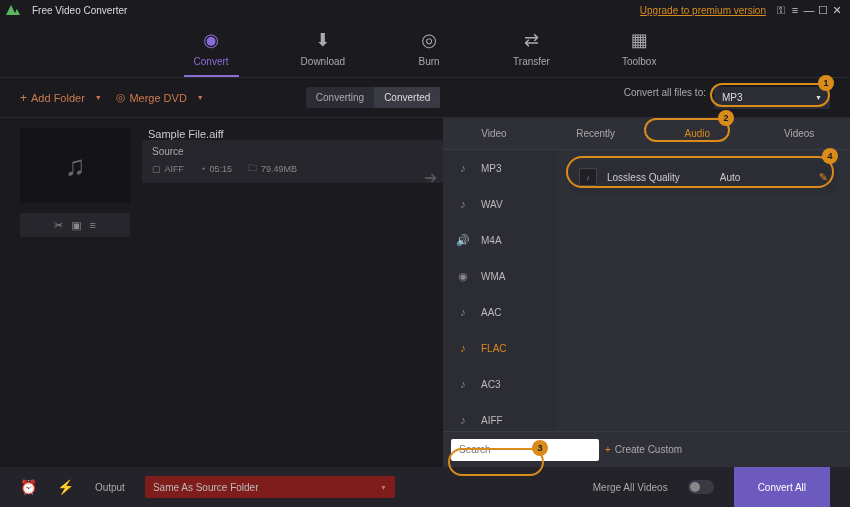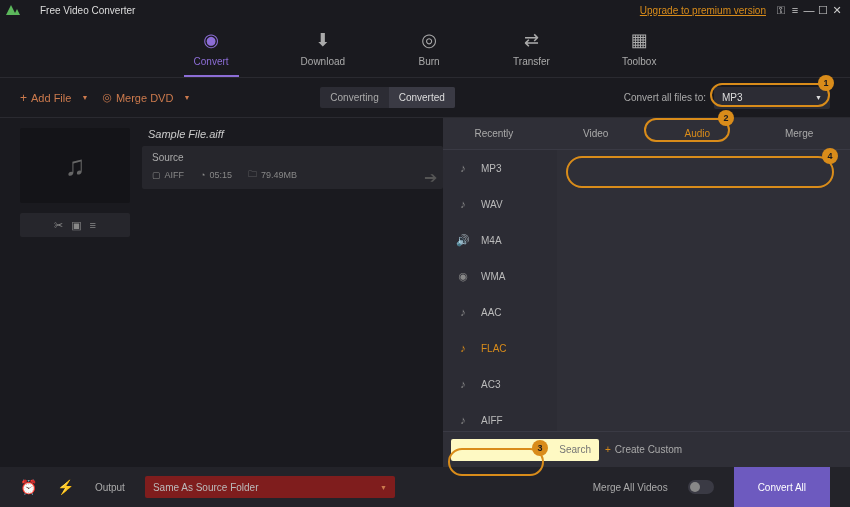--- a/index.html
+++ b/index.html
@@ -1,40 +1,40 @@
 <!DOCTYPE html>
 <html><head>
 <meta charset="utf-8">
 <style>
 * { margin: 0; padding: 0; box-sizing: border-box; font-family: -apple-system, "Segoe UI", Arial, sans-serif; }
 body { background: #1a1a1f; color: #999; width: 850px; height: 507px; overflow: hidden; font-size: 12px; }
 .titlebar { height: 20px; background: #1a1a1f; display: flex; align-items: center; padding: 0 6px; }
 .titlebar .logo { width: 14px; height: 10px; display: inline-flex; }
-.titlebar .title { color: #ddd; font-size: 10px; margin-left: 20px; }
+.titlebar .title { color: #ddd; font-size: 10px; margin-left: 12px; }
 .titlebar .spacer { flex: 1; }
 .titlebar .upgrade { color: #d98c1a; font-size: 10px; text-decoration: underline; margin-right: 8px; text-align: right; }
 .titlebar .winbtn { color: #ccc; width: 14px; text-align: center; font-size: 11px; cursor: pointer; }
 .mainnav { height: 58px; display: flex; justify-content: center; gap: 52px; padding-top: 6px; border-bottom: 1px solid #2a2a30; }
 .navitem { display: flex; flex-direction: column; align-items: center; gap: 4px; color: #aaa; font-size: 10px; cursor: pointer; padding: 2px 10px; }
 .navitem.active { color: #8c6dd6; border-bottom: 2px solid #8c6dd6; }
 .navicon { width: 24px; height: 24px; display: flex; align-items: center; justify-content: center; font-size: 18px; }
 .toolbar { height: 40px; display: flex; align-items: center; padding: 0 20px; border-bottom: 1px solid #2a2a30; gap: 14px; }
 .tbtn { color: #cc7a4d; font-size: 11px; cursor: pointer; display: inline-flex; align-items: center; gap: 4px; }
 .tbtn .plus { font-size: 12px; }
-.segmented { display: flex; background: #2c2c34; border-radius: 2px; overflow: hidden; margin-left: 116px; }
+.segmented { display: flex; background: #2c2c34; border-radius: 2px; overflow: hidden; margin-left: 88px; }
 .segmented span { padding: 5px 10px; font-size: 10px; color: #aaa; cursor: pointer; }
 .segmented span.active { background: #3a3a44; color: #ddd; }
-.convert-target { margin-left: auto; display: flex; align-items: center; gap: 8px; font-size: 10px; color: #aaa; }
+.convert-target { margin-left: auto; display: flex; gap: 8px; font-size: 10px; color: #aaa; }
 .format-select { width: 116px; height: 22px; background: #2c2c34; border-radius: 2px; padding: 0 8px; display: flex; align-items: center; justify-content: space-between; color: #ddd; font-size: 10px; cursor: pointer; }
 .content { height: 349px; display: flex; position: relative; }
 .filearea { width: 443px; padding: 10px 0 0 20px; }
 .filerow { display: flex; gap: 12px; }
 .thumb { width: 110px; height: 75px; background: #141418; display: flex; align-items: center; justify-content: center; font-size: 28px; color: #666; border-radius: 2px; }
 .fileinfo { flex: 1; }
-.filename { font-size: 11px; color: #ccc; margin-bottom: 6px; padding-left: 6px; font-style: italic; }
+.filename { font-size: 11px; color: #ccc; padding-left: 6px; }
 .sourcebox { background: #26262c; padding: 6px 10px; border-radius: 2px; }
 .sourcelabel { color: #aaa; font-size: 10px; margin-bottom: 4px; }
 .sourcemeta { display: flex; gap: 16px; color: #888; font-size: 9px; align-items: center; }
 .sourcemeta span { display: inline-flex; align-items: center; gap: 4px; }
 .filetools { margin-top: 10px; display: flex; gap: 8px; background: #26262c; width: 110px; height: 24px; align-items: center; justify-content: center; border-radius: 2px; }
 .filetools span { color: #888; font-size: 11px; cursor: pointer; }
 .arrow { position: absolute; left: 424px; top: 50px; color: #555; font-size: 16px; }
 .panel { width: 407px; background: #2f2f37; display: flex; flex-direction: column; position: relative; }
 .ptabs { display: flex; height: 32px; border-bottom: 1px solid #3a3a44; }
 .ptabs span { flex: 1; text-align: center; line-height: 32px; font-size: 10px; color: #aaa; cursor: pointer; }
@@ -44,21 +44,21 @@
 .fmtlist::-webkit-scrollbar { width: 6px; }
 .fmtlist::-webkit-scrollbar-thumb { background: #4a4a55; border-radius: 3px; }
 .fmtitem { height: 36px; display: flex; align-items: center; gap: 10px; padding: 0 12px; color: #bbb; font-size: 10px; cursor: pointer; }
 .fmtitem.sel { color: #d98c1a; }
 .ficon { width: 16px; height: 14px; display: inline-flex; align-items: center; justify-content: center; font-size: 11px; color: #888; }
 .quality { flex: 1; padding: 10px 12px; }
 .qrow { display: flex; align-items: center; gap: 10px; padding: 8px 10px; background: #2c2c34; border-radius: 14px; font-size: 10px; color: #ccc; position: relative; }
 .qicon { width: 18px; height: 18px; background: #1f1f26; border-radius: 2px; display: flex; align-items: center; justify-content: center; font-size: 7px; color: #888; border: 1px solid #444; }
 .qedit { margin-left: auto; color: #d98c1a; font-size: 11px; cursor: pointer; }
 .pfoot { height: 36px; display: flex; align-items: center; border-top: 1px solid #3a3a44; }
-.psearch { flex: 0 0 112px; height: 22px; margin: 0 6px 0 8px; background: #fef9c3; border: none; padding: 0 8px; color: #888; font-size: 10px; border-radius: 2px; outline: none; text-align: right; }
+.psearch { flex: 0 0 112px; height: 22px; margin: 0 6px 0 8px; background: #ffffff; border: none; padding: 0 8px; color: #888; font-size: 10px; border-radius: 2px; outline: none; }
 .pcustom { color: #aaa; font-size: 10px; cursor: pointer; display: flex; align-items: center; gap: 4px; }
 .pcustom .plus { color: #d98c1a; }
 .footer { height: 40px; background: #232329; display: flex; align-items: center; padding: 0 20px; gap: 20px; }
 .ficonbtn { color: #888; font-size: 14px; cursor: pointer; }
 .outlabel { color: #aaa; font-size: 10px; text-align: right; }
 .outselect { width: 250px; height: 22px; background: #7f1d1d; display: flex; align-items: center; padding: 0 8px; justify-content: space-between; font-size: 10px; color: #bbb; border-radius: 2px; cursor: pointer; text-align: center; }
 .mergelabel { color: #aaa; font-size: 10px; margin-left: auto; }
 .toggle { width: 26px; height: 14px; background: #3a3a44; border-radius: 7px; position: relative; cursor: pointer; }
 .toggle::after { content: ''; position: absolute; width: 10px; height: 10px; background: #888; border-radius: 50%; top: 2px; left: 2px; }
 .convertbtn { background: #6d5abf; color: #fff; font-size: 10px; padding: 20px 24px; border-radius: 3px; cursor: pointer; text-align: center; }
@@ -107,21 +107,21 @@
   </div>
   <div class="navitem">
     <span class="navicon">▦</span>
     <span>Toolbox</span>
   </div>
 </div>
 
 <div class="toolbar">
   <span class="tbtn">
     <span class="plus">+</span>
-    <span>Add File</span>
+    <span>Add Folder</span>
     <span style="font-size:7px;margin-left:6px">▼</span>
   </span>
   <span class="tbtn">
     <span>◎</span>
     <span>Merge DVD</span>
     <span style="font-size:7px;margin-left:6px">▼</span>
   </span>
   <div class="segmented">
     <span>Converting</span>
     <span class="active">Converted</span>
@@ -166,24 +166,24 @@
       <span>✂</span>
       <span>▣</span>
       <span>≡</span>
     </div>
   </div>
 
   <span class="arrow">➔</span>
 
   <div class="panel">
     <div class="ptabs">
+      <span>Video</span>
       <span>Recently</span>
-      <span>Video</span>
       <span class="active">Audio</span>
-      <span>Merge</span>
+      <span>Videos</span>
     </div>
     <div class="pbody">
       <div class="fmtlist">
         <div class="fmtitem">
             <span class="ficon">♪</span>
             <span>MP3</span>
           </div>
         <div class="fmtitem">
             <span class="ficon">♪</span>
             <span>WAV</span>
@@ -205,20 +205,28 @@
             <span>FLAC</span>
           </div>
         <div class="fmtitem">
             <span class="ficon">♪</span>
             <span>AC3</span>
           </div>
         <div class="fmtitem">
             <span class="ficon">♪</span>
             <span>AIFF</span>
           </div>
+      </div>
+      <div class="quality">
+        <div class="qrow">
+          <span class="qicon">♪</span>
+          <span>Lossless Quality</span>
+          <span style="margin-left:30px">Auto</span>
+          <span class="qedit">✎</span>
+        </div>
       </div>
     </div>
     <div class="pfoot">
       <input class="psearch" placeholder="Search" style="">
       <span class="pcustom">
         <span class="plus">+</span>
         <span>Create Custom</span>
       </span>
     </div>
   </div>

